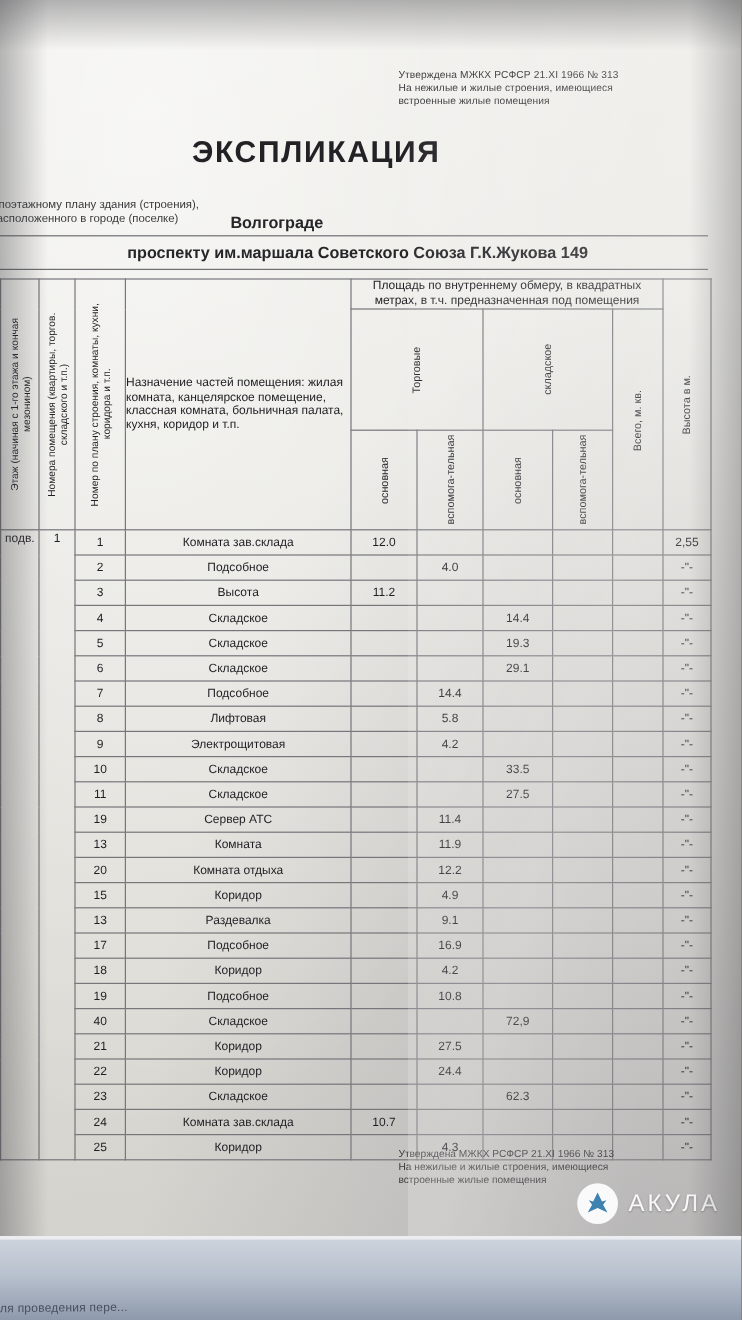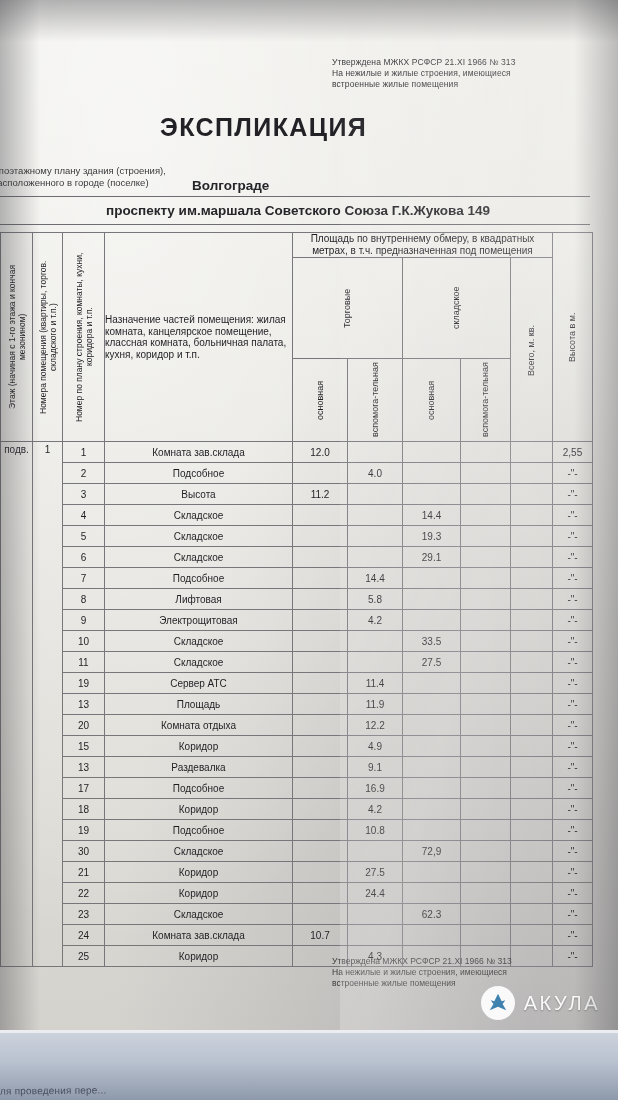--- a/index.html
+++ b/index.html
@@ -436,21 +436,21 @@
             <td class="c-name">Сервер АТС</td>
             <td class="c-val"></td>
             <td class="c-val">11.4</td>
             <td class="c-val"></td>
             <td class="c-val"></td>
             <td class="c-val"></td>
             <td class="c-h">-"-</td>
           </tr>
           <tr>
             <td class="c-plan">13</td>
-            <td class="c-name">Площадь</td>
+            <td class="c-name">Комната</td>
             <td class="c-val"></td>
             <td class="c-val">11.9</td>
             <td class="c-val"></td>
             <td class="c-val"></td>
             <td class="c-val"></td>
             <td class="c-h">-"-</td>
           </tr>
           <tr>
             <td class="c-plan">20</td>
             <td class="c-name">Комната отдыха</td>
@@ -505,21 +505,21 @@
             <td class="c-plan">19</td>
             <td class="c-name">Подсобное</td>
             <td class="c-val"></td>
             <td class="c-val">10.8</td>
             <td class="c-val"></td>
             <td class="c-val"></td>
             <td class="c-val"></td>
             <td class="c-h">-"-</td>
           </tr>
           <tr>
-            <td class="c-plan">30</td>
+            <td class="c-plan">40</td>
             <td class="c-name">Складское</td>
             <td class="c-val"></td>
             <td class="c-val"></td>
             <td class="c-val">72,9</td>
             <td class="c-val"></td>
             <td class="c-val"></td>
             <td class="c-h">-"-</td>
           </tr>
           <tr>
             <td class="c-plan">21</td>

